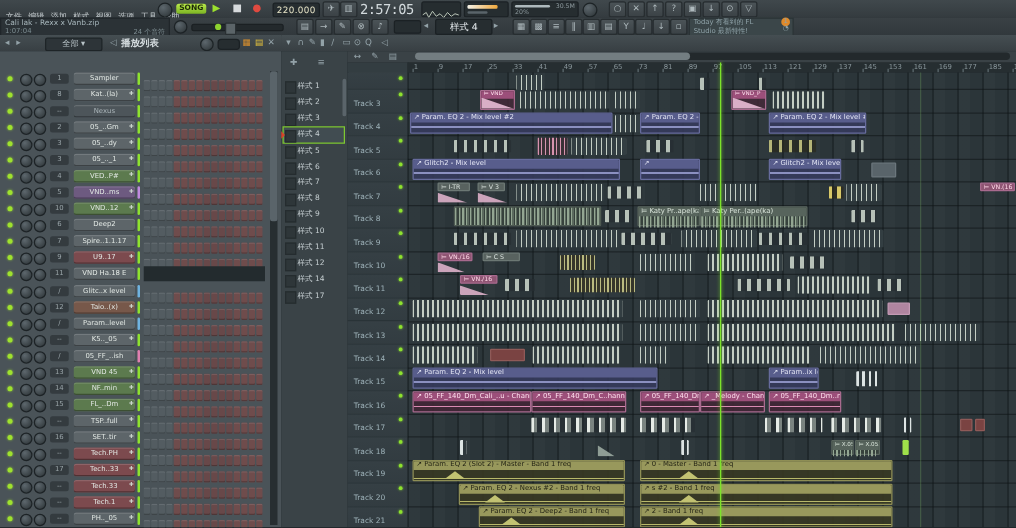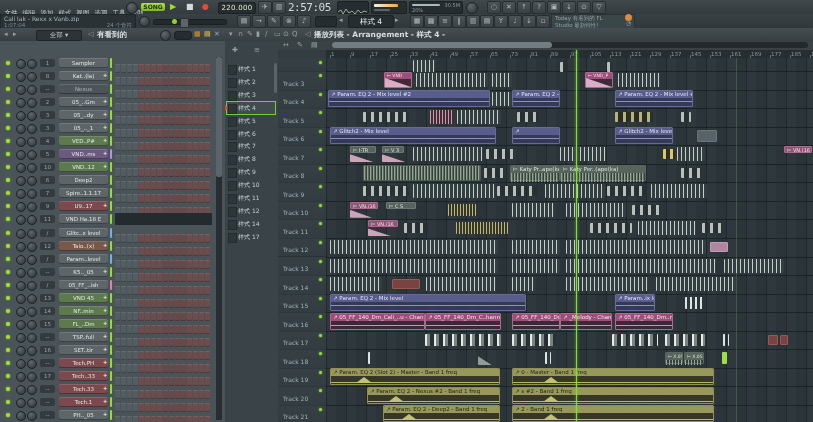--- a/index.html
+++ b/index.html
@@ -200,21 +200,21 @@
       <div class="chip icon-btn" style="left: 536px; top: 1px; height: 11px; line-height: 11px; position: absolute;">▫</div>
     </div>
 
   <div class="abs titlebar" style="left:0;top:28px;width:225px;height:13px;">
     <div id="rack-nav">
         <div class="ticon abs" style="left: 4px; top: 0px;">◂</div>
         <div class="ticon abs" style="left: 13px; top: 0px;">▸</div>
       </div>
     <div class="abs dropdown" style="left:36px;top:2px;width:44px;height:9px;"><span>全部</span> ▾</div>
     <span class="abs ticon" style="left:88px;">◁</span>
-    <span class="abs wtitle" style="left:97px;">有看到的</span>
+    <span class="abs wtitle" style="left:97px;">播放列表</span>
     <div class="abs knob" style="left:160px;top:2px;width:9px;height:9px;"></div>
     <div class="abs lcd" style="left:174px;top:3px;width:16px;height:7px;border-radius:3px;"></div>
     <div id="rack-title-icons">
         <div class="ticon abs" style="left: 194px; top: 0px; color: rgb(217, 143, 44);">▦</div>
         <div class="ticon abs" style="left: 204px; top: 0px; color: rgb(232, 196, 60);">▤</div>
         <div class="ticon abs" style="left: 214px; top: 0px;">✕</div>
       </div>
   </div>
   <div id="rack-body" class="abs" style="left:0;top:41px;width:225px;height:381px;">
     <div id="rack-scroll" class="abs" style="left:216px;top:16px;width:6px;height:363px;">
@@ -481,21 +481,20 @@
         <div class="ticon abs" style="left: 4px; top: 0px;">▾</div>
         <div class="ticon abs" style="left: 13px; top: 0px;">∩</div>
         <div class="ticon abs" style="left: 22px; top: 0px;">✎</div>
         <div class="ticon abs" style="left: 31px; top: 0px;">▮</div>
         <div class="ticon abs" style="left: 40px; top: 0px;">/</div>
         <div class="ticon abs" style="left: 49px; top: 0px;">▭</div>
         <div class="ticon abs" style="left: 58px; top: 0px;">⊙</div>
         <div class="ticon abs" style="left: 67px; top: 0px;">Q</div>
       </div>
     <span class="abs ticon" style="left:80px;">◁</span>
-    <span class="abs wtitle" style="left:89px;">播放列表 - Arrangement - 样式 4 -</span>
   </div>
 
   <div id="picker" class="abs" style="left:225px;top:41px;width:53px;height:381px;">
     <div id="picker-header">
         <div class="ticon abs" style="left: 7px; top: 3px; font-size: 7px;">✚</div>
         <div class="ticon abs" style="left: 29px; top: 3px; font-size: 7px;">≡</div>
       </div>
     <div class="abs" style="left:49px;top:22px;width:3px;height:30px;background:#5a646a;border-radius:2px;"></div>
     <div id="patterns">
         <div class="pat-item" style="top: 22px;">

